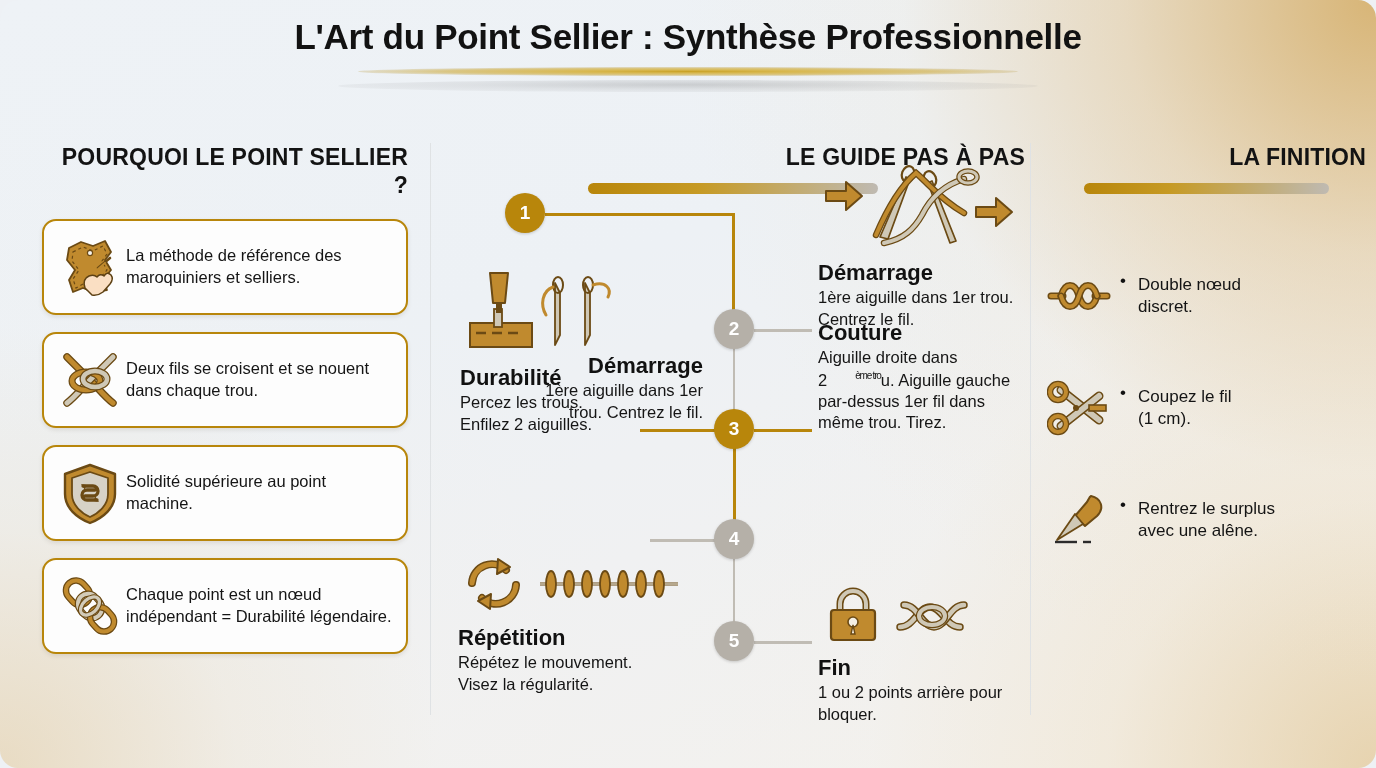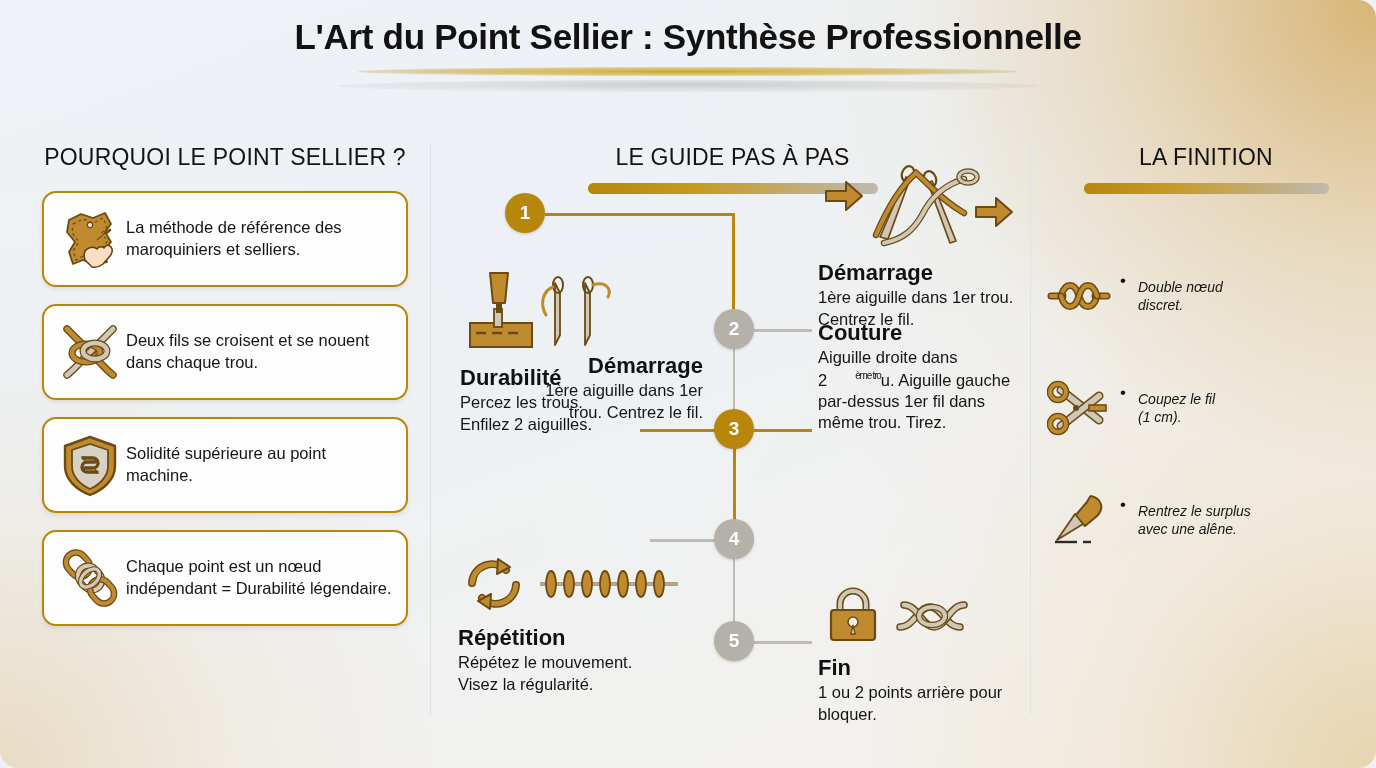--- a/index.html
+++ b/index.html
@@ -40,22 +40,22 @@
     border-radius: 50%;
   }
 
   
   .vdiv { position: absolute; width: 1px; background: #dfe2e4; }
   #divider-left  { left: 430px;  top: 143px; height: 572px; }
   #divider-right { left: 1030px; top: 143px; height: 572px; }
 
   
   .col-heading {
-    font-size: 23px; font-weight: 400; color: #131313;
-    text-align: center; letter-spacing: 0.2px; line-height: 1.22;
+    font-size: 23px; font-weight: 700; color: #131313;
+    text-align: right; letter-spacing: 0.2px; line-height: 1.22;
   }
   .heading-bar { height: 11px; border-radius: 6px; margin: 12px auto 0; }
 
   
   #col-left { position: absolute; left: 42px; top: 143px; width: 366px; }
   #left-cards { margin-top: 20px; }
   .benefit-card {
     position: relative;
     display: flex; align-items: center; 
     background: #fdfdfd;
@@ -91,21 +91,21 @@
   .step-desc  { font-size: 16.5px; color: #151515; line-height: 1.30; }
   .step-art { margin-bottom: 6px; }
 
   
   #col-right { position: absolute; left: 1046px; top: 143px; width: 320px; }
   #right-bar { width: 245px; background: linear-gradient(90deg,#b8860b 0%, #c69a24 35%, #bfbab2 100%); }
   #finish-list { margin-top: 74px; }
   .finish-item { display: flex; align-items: center; gap: 8px; margin-bottom: 56px; }
   .finish-icon { flex: 0 0 66px; height: 56px; display: flex; align-items: center; justify-content: center; }
   .finish-bullet { flex: 0 0 10px; font-size: 17px; color: #111; line-height: 1.3; align-self: flex-start; padding-top: 2px; }
-  .finish-text { font-size: 14px; line-height: 1.3; color: #141414; font-style: italic; }
+  .finish-text { font-size: 17px; line-height: 1.3; color: #141414; }
 
   .sup-glitch { font-size: 10px; letter-spacing: -1.2px; vertical-align: super; margin-left: 28px; }
 </style>
 </head>
 <body>
 
 <div id="stage">
 
   <div id="title-block">
     <div id="page-title">L'Art du Point Sellier : Synthèse Professionnelle</div>

